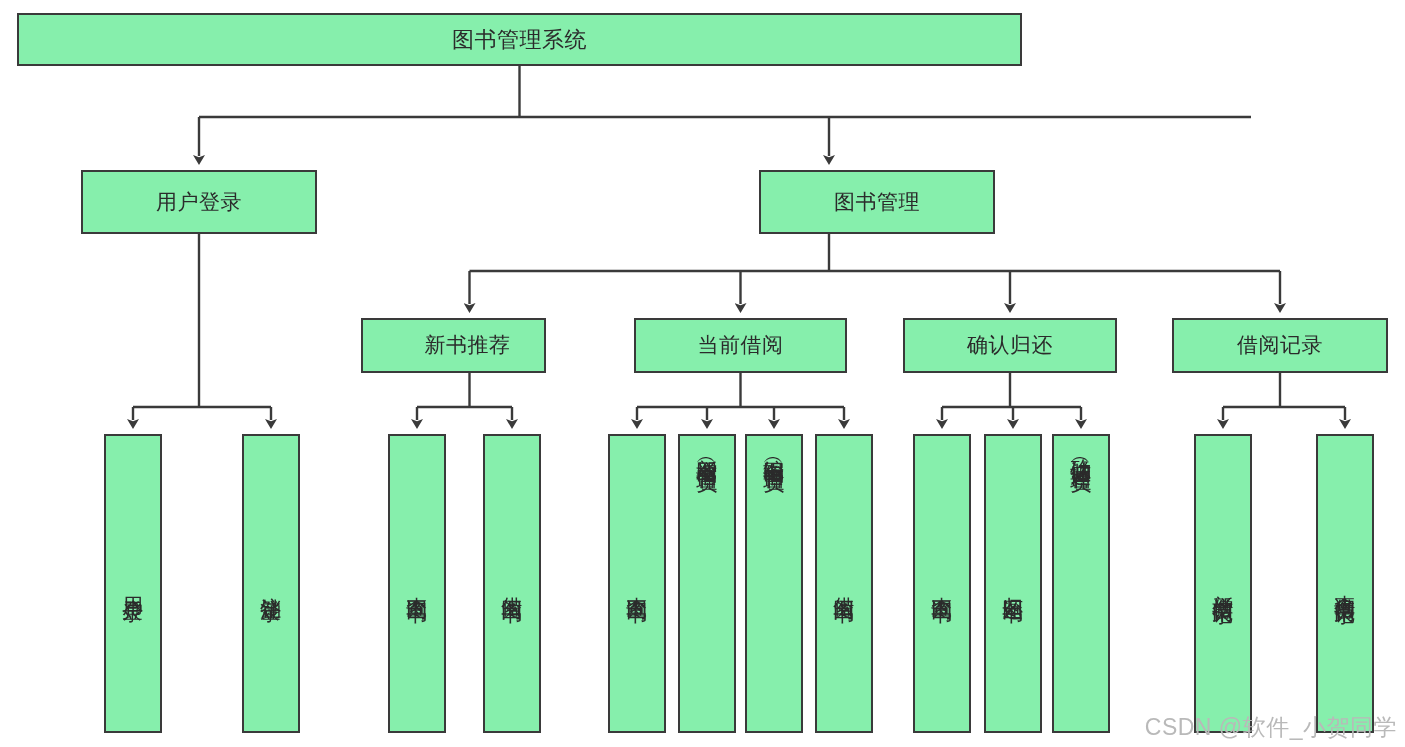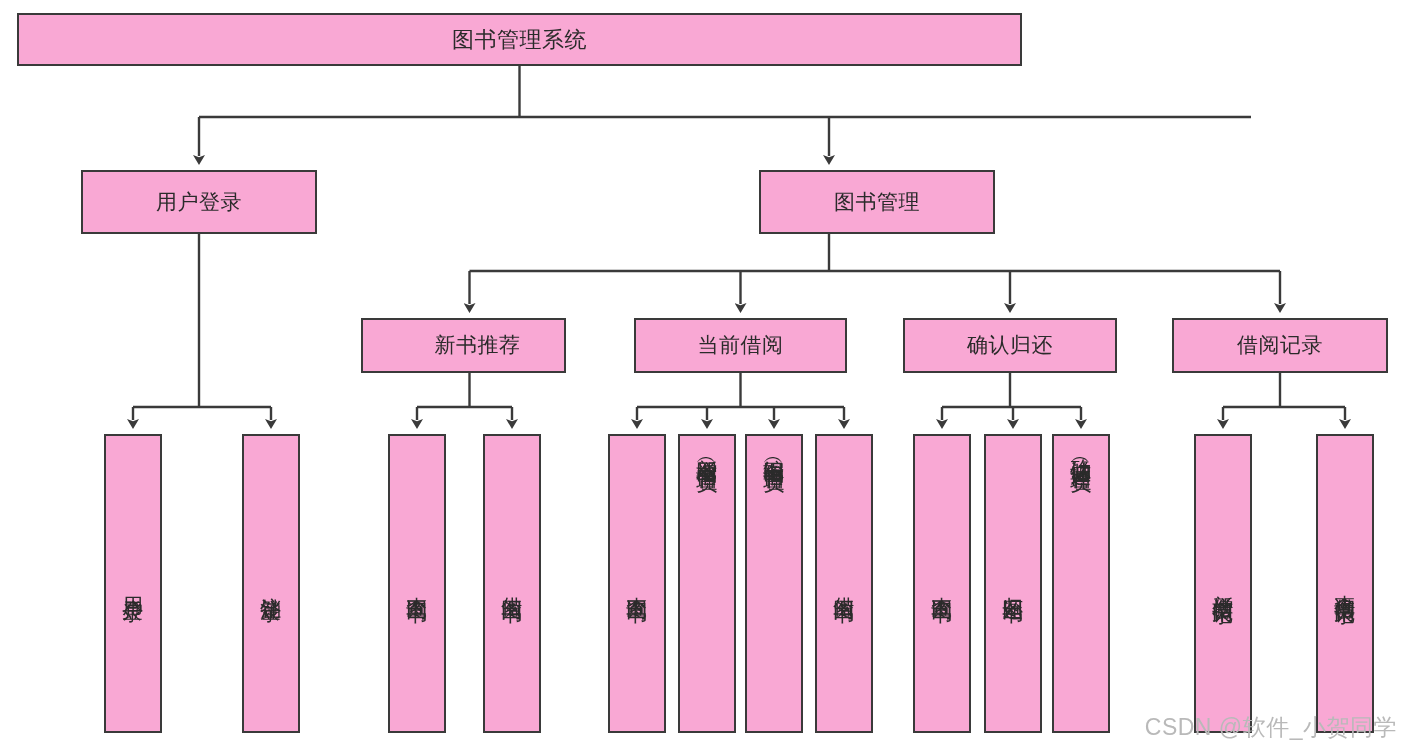--- a/index.html
+++ b/index.html
@@ -23,21 +23,21 @@
     position: absolute;
     left: 0;
     top: 0;
     width: 1405px;
     height: 747px;
     pointer-events: none;
   }
   .node {
     position: absolute;
     box-sizing: border-box;
-    background: #f9a8d4;
+    background: #86efac;
     border: 2px solid #3a3a3a;
     display: flex;
     align-items: center;
     justify-content: center;
     color: #2b2b2b;
   }
   .node .label {
     display: block;
     text-align: center;
     line-height: 1.24;
@@ -135,21 +135,21 @@
     <span class="label">图书管理系统</span>
   </div>
 
   <div class="node horiz" style="left: 81px; top: 170px; width: 236px; height: 64px;">
     <span class="label">用户登录</span>
   </div>
   <div class="node horiz" style="left: 711px; top: 170px; width: 236px; height: 64px; margin-left: 48px;">
     <span class="label">图书管理</span>
   </div>
 
-  <div class="node horiz" style="left: 361px; top: 318px; width: 205px; height: 55px; padding-left: 28px;">
+  <div class="node horiz" style="left: 361px; top: 318px; width: 185px; height: 55px; padding-left: 28px;">
     <span class="label">新书推荐</span>
   </div>
   <div class="node horiz" style="left: 634px; top: 318px; width: 213px; height: 55px;">
     <span class="label">当前借阅</span>
   </div>
   <div class="node horiz" style="left: 903px; top: 318px; width: 214px; height: 55px;">
     <span class="label">确认归还</span>
   </div>
   <div class="node horiz" style="left: 1172px; top: 318px; width: 216px; height: 55px;">
     <span class="label">借阅记录</span>

